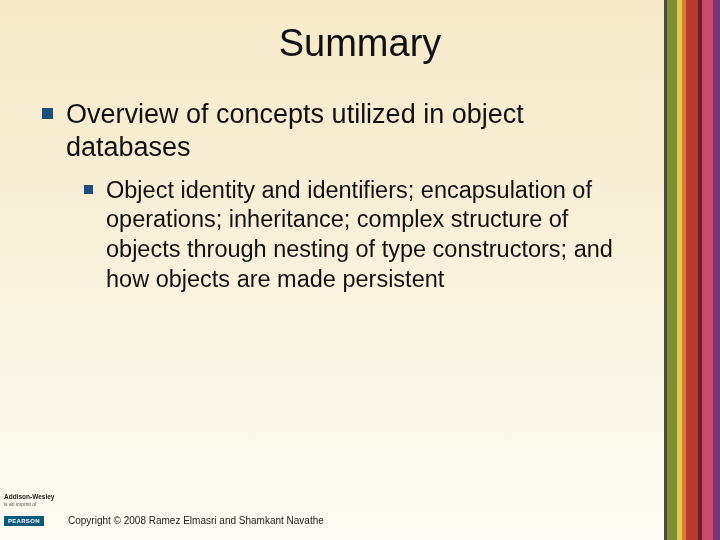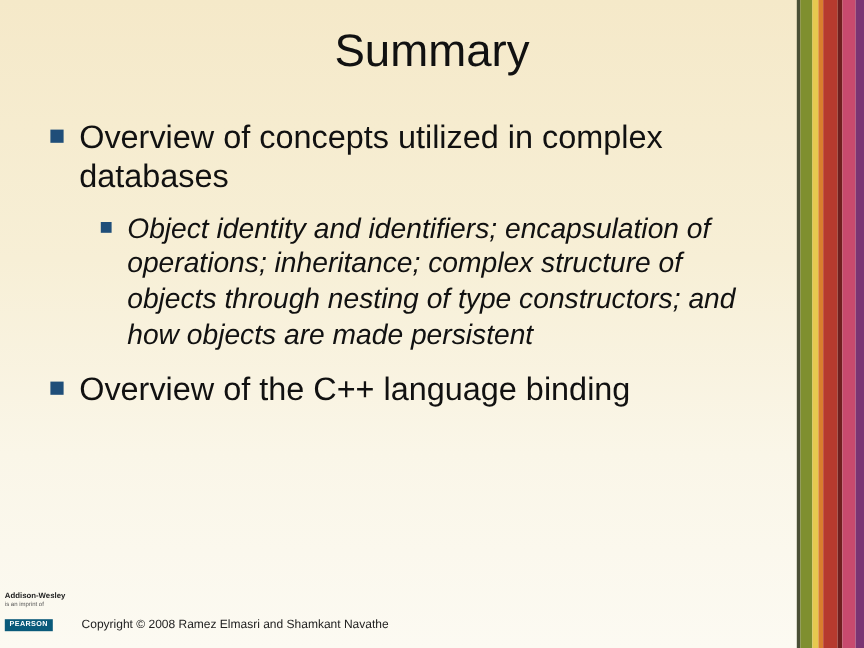--- a/index.html
+++ b/index.html
@@ -73,21 +73,20 @@
     top: 10px;
     width: 11px;
     height: 11px;
     background: #1f4e79;
   }
 
   ul.lvl2 {
     list-style: none;
     margin-top: 12px;
     margin-left: 14px;
-    font-style: italic;
   }
   ul.lvl2 > li {
     position: relative;
     padding-left: 26px;
     font-size: 23.5px;
     line-height: 1.26;
     color: #111;
   }
   ul.lvl2 > li::before {
     content: "";
@@ -153,29 +152,26 @@
     <div class="stripe s6"></div>
     <div class="stripe s7"></div>
     <div class="stripe s8"></div>
   </div>
 
   <h1 class="title">Summary</h1>
 
   <div class="content">
     <ul class="lvl1">
       <li>
-        <span>Overview of concepts utilized in complex databases</span>
+        <span>Overview of concepts utilized in object databases</span>
         <ul class="lvl2">
           <li>
             <span>Object identity and identifiers; encapsulation of operations; inheritance; complex structure of objects through nesting of type constructors; and how objects are made persistent</span>
           </li>
         </ul>
-      </li>
-      <li>
-        <span>Overview of the C++ language binding</span>
       </li>
     </ul>
   </div>
 
   <div class="footer-logo">
     <span class="aw-label">Addison-Wesley</span>
     <span class="aw-sub">is an imprint of</span>
     <span class="pearson-box">PEARSON</span>
   </div>
 

